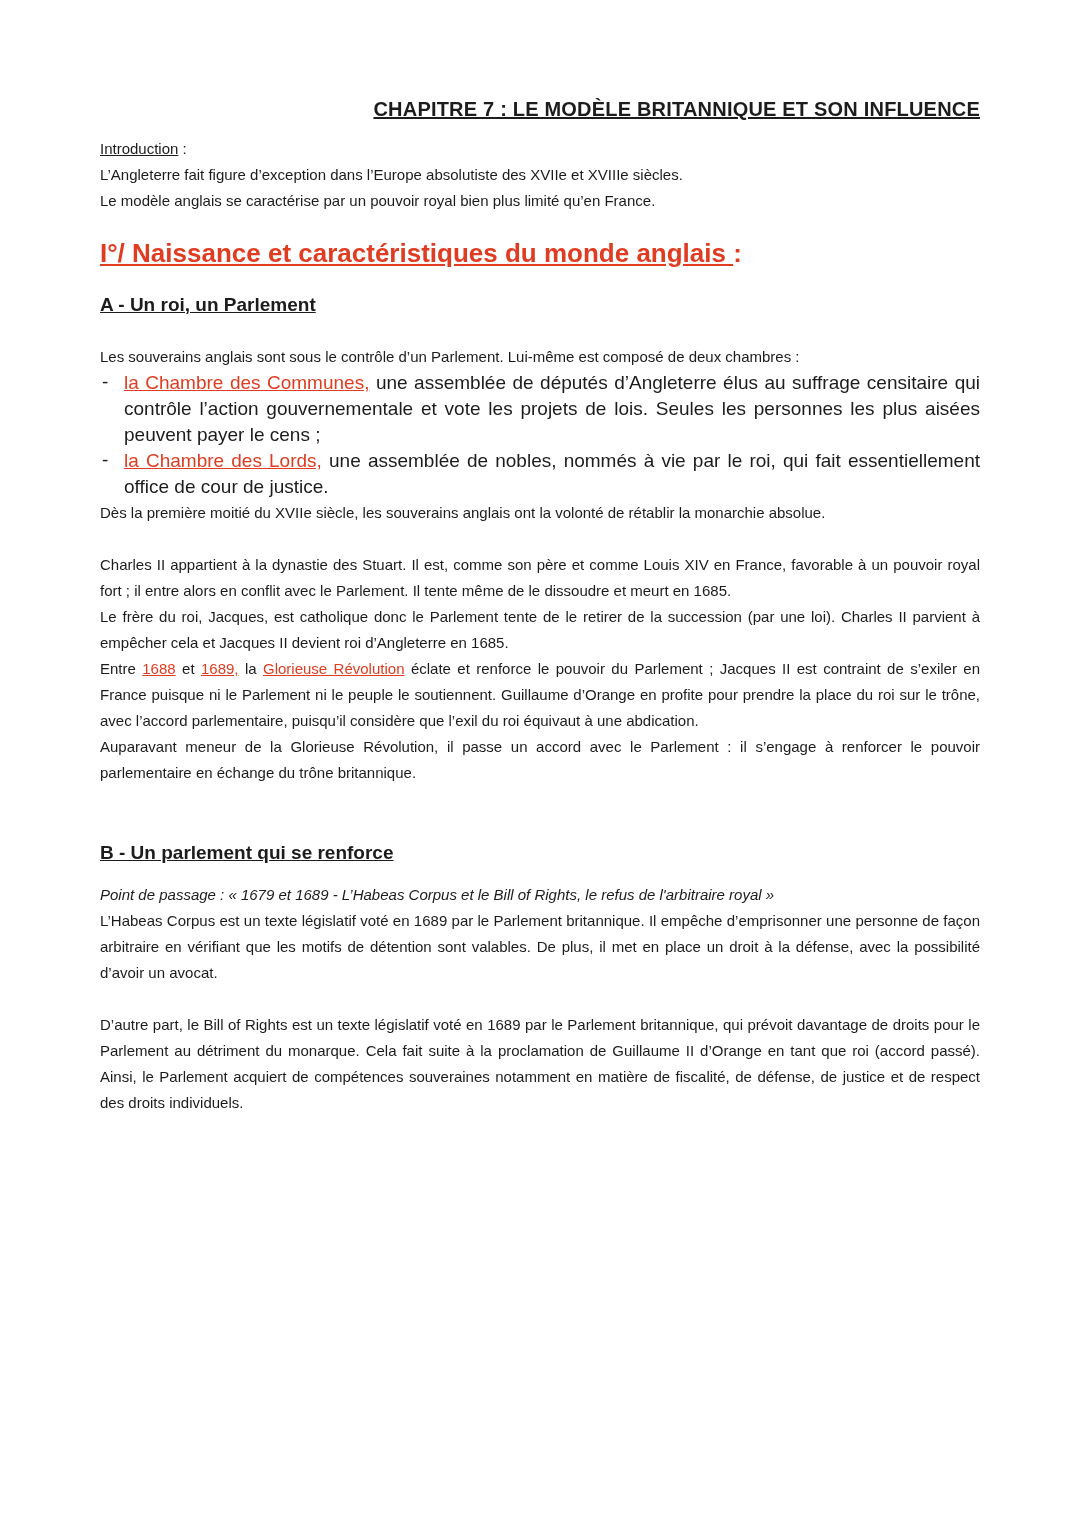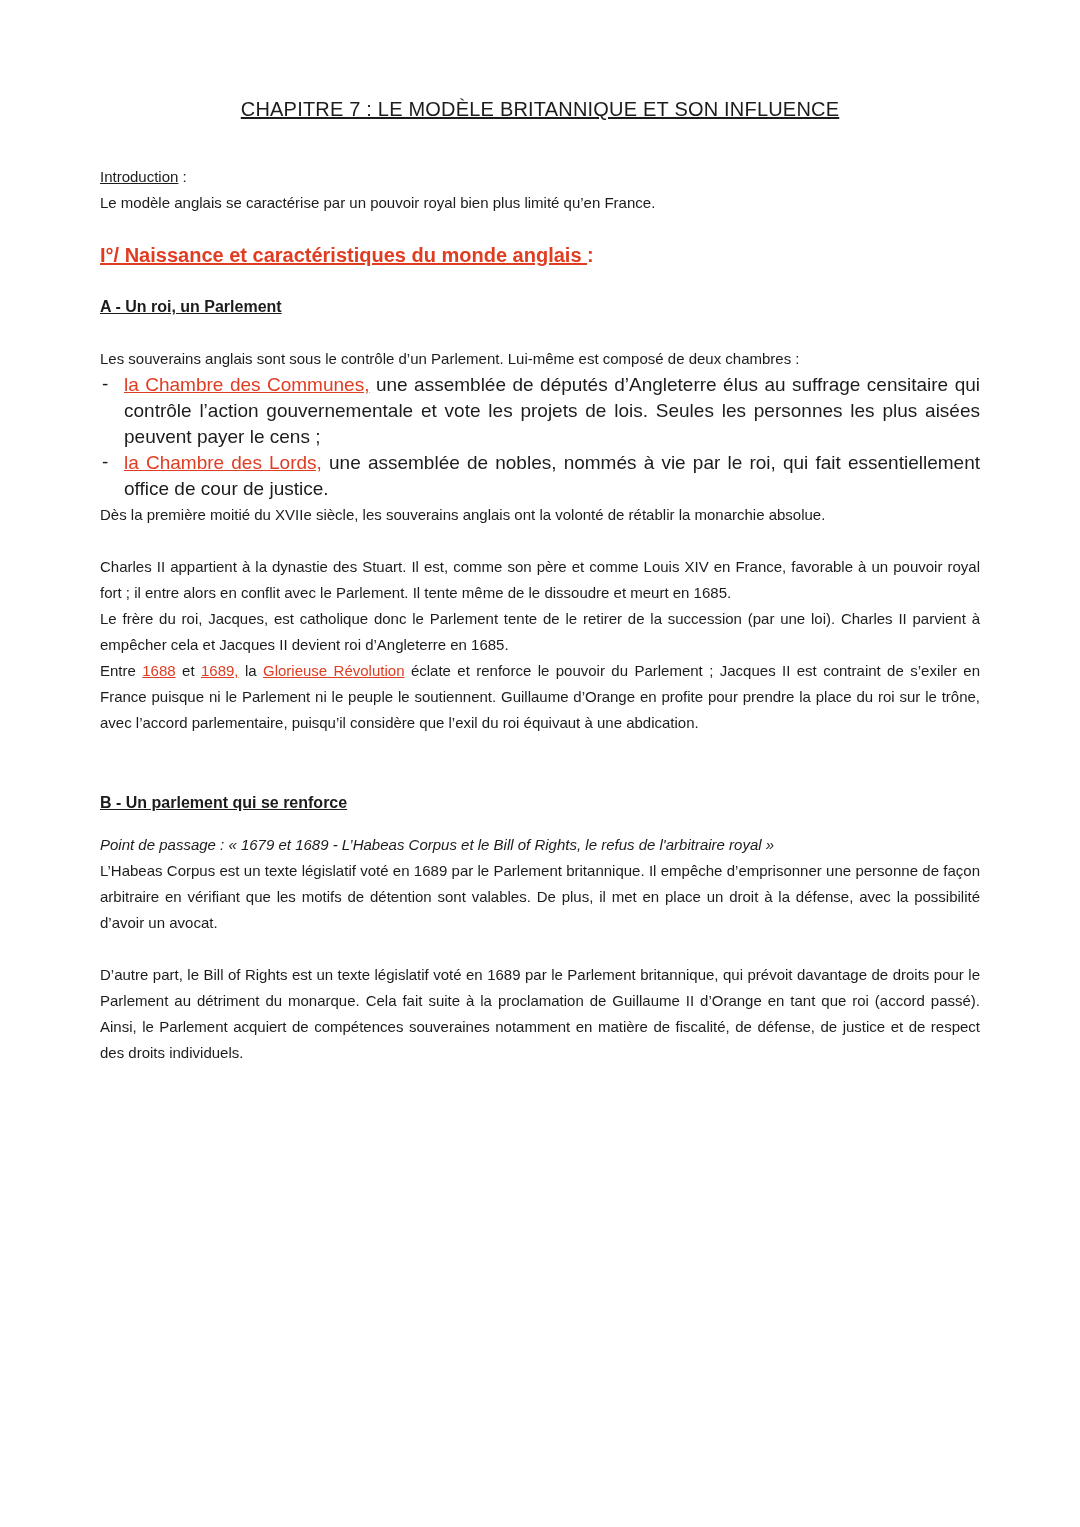--- a/index.html
+++ b/index.html
@@ -8,35 +8,35 @@
   }
   *{ margin:0; padding:0; box-sizing:border-box; }
   html,body{ background:#ffffff; }
   body{
     width:1080px; height:1527px; overflow:hidden;
     font-family:"Liberation Sans", sans-serif;
     color:var(--text);
   }
   .page{ width:1080px; height:1527px; padding:96px 100px 0 100px; background:#ffffff; }
   .title{
-    text-align:center; font-weight:normal; font-size:20px; line-height:26px;
-    text-decoration:underline; margin-bottom:42px; letter-spacing:.2px;
+    text-align:right; font-weight:bold; font-size:20px; line-height:26px;
+    text-decoration:underline; margin-bottom:14px; letter-spacing:.2px;
   }
   .para{
     font-size:15px; line-height:26px; text-align:justify;
   }
   .ul{ text-decoration:underline; }
   .accent{ color:var(--accent);text-decoration:underline; }
   .italic{ font-style:italic; }
   .section-heading{
-    font-size:20px; line-height:26px; color:var(--accent);
+    font-size:26px; line-height:26px; color:var(--accent);
     margin-bottom:26px;
   }
   .sub-heading{
-    font-size:16px; line-height:26px; font-weight:bold;
+    font-size:19px; line-height:26px; font-weight:bold;
     margin-bottom:26px;
   }
   .sub-heading.tight{ margin-bottom:16px; }
   .block-intro{ margin-bottom:26px; }
   .block-a1{ margin-bottom:26px; }
   .block-a2{ margin-bottom:54px; }
   .block-pdp{ }
   .block-habeas{ margin-bottom:26px; }
   .li{
     position:relative; padding-left:24px;
@@ -46,20 +46,21 @@
 </style>
 </head>
 <body>
 
 <div class="page">
 
   <h1 class="title">CHAPITRE 7 : LE MODÈLE BRITANNIQUE ET SON INFLUENCE</h1>
 
   <div class="block-intro">
     <p class="para"><span class="ul">Introduction</span><span> :</span></p>
+    <p class="para">L’Angleterre fait figure d’exception dans l’Europe absolutiste des XVIIe et XVIIIe siècles.</p>
     <p class="para">Le modèle anglais se caractérise par un pouvoir royal bien plus limité qu’en France.</p>
   </div>
 
   <h2 class="section-heading"><span class="ul">I°/ Naissance et caractéristiques du monde anglais </span><span>:</span></h2>
 
   <h3 class="sub-heading ul">A - Un roi, un Parlement</h3>
 
   <div class="block-a1">
     <p class="para">Les souverains anglais sont sous le contrôle d’un Parlement. Lui-même est composé de deux chambres :</p>
     <div class="li">
@@ -68,20 +69,21 @@
     <div class="li">
       <span class="dash">-</span><span class="accent">la Chambre des Lords,</span><span> une assemblée de nobles, nommés à vie par le roi, qui fait essentiellement office de cour de justice.</span>
     </div>
     <p class="para">Dès la première moitié du XVIIe siècle, les souverains anglais ont la volonté de rétablir la monarchie absolue.</p>
   </div>
 
   <div class="block-a2">
     <p class="para">Charles II appartient à la dynastie des Stuart. Il est, comme son père et comme Louis XIV en France, favorable à un pouvoir royal fort ; il entre alors en conflit avec le Parlement. Il tente même de le dissoudre et meurt en 1685.</p>
     <p class="para">Le frère du roi, Jacques, est catholique donc le Parlement tente de le retirer de la succession (par une loi). Charles II parvient à empêcher cela et Jacques II devient roi d’Angleterre en 1685.</p>
     <p class="para"><span>Entre </span><span class="accent">1688</span><span> et </span><span class="accent">1689,</span><span> la </span><span class="accent">Glorieuse Révolution</span><span> éclate et renforce le pouvoir du Parlement ; Jacques II est contraint de s’exiler en France puisque ni le Parlement ni le peuple le soutiennent. Guillaume d’Orange en profite pour prendre la place du roi sur le trône, avec l’accord parlementaire, puisqu’il considère que l’exil du roi équivaut à une abdication.</span></p>
+    <p class="para">Auparavant meneur de la Glorieuse Révolution, il passe un accord avec le Parlement : il s’engage à renforcer le pouvoir parlementaire en échange du trône britannique.</p>
   </div>
 
   <h3 class="sub-heading ul tight">B - Un parlement qui se renforce</h3>
 
   <div class="block-pdp">
     <p class="para italic">Point de passage : « 1679 et 1689 - L’Habeas Corpus et le Bill of Rights, le refus de l'arbitraire royal »</p>
   </div>
 
   <div class="block-habeas">
     <p class="para">L’Habeas Corpus est un texte législatif voté en 1689 par le Parlement britannique. Il empêche d’emprisonner une personne de façon arbitraire en vérifiant que les motifs de détention sont valables. De plus, il met en place un droit à la défense, avec la possibilité d’avoir un avocat.</p>

